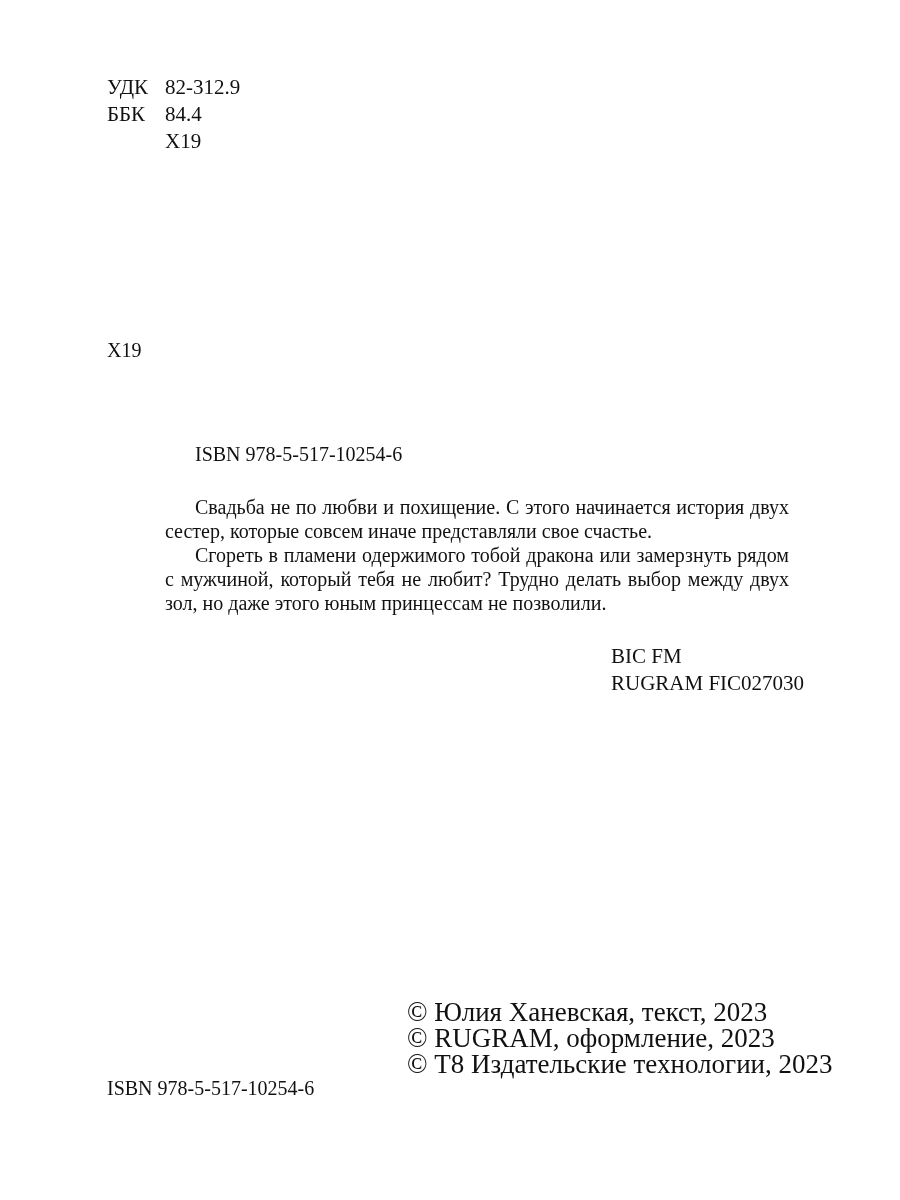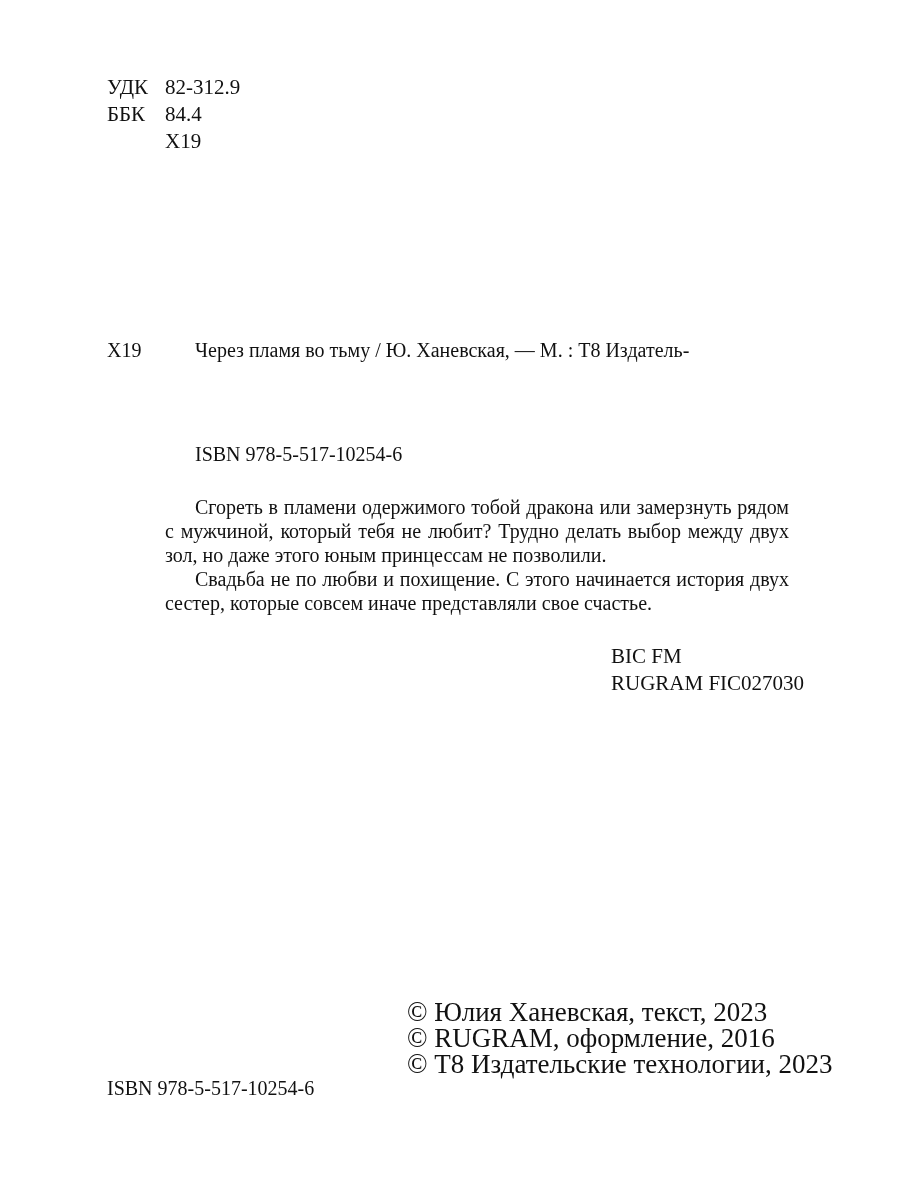--- a/index.html
+++ b/index.html
@@ -120,37 +120,36 @@
       <span class="lbl">ББК</span><span>84.4</span>
     </div>
     <div class="class-row">
       <span class="lbl"></span><span>Х19</span>
     </div>
   </div>
 
   <div class="catalog-block">
     <div class="bib-entry">
       <span class="hang-code">Х19</span>
-      <div class="bib-line1">Через пламя во тьму / Ю. Ханевская, — М. : Т8 Издатель-</div>
     </div>
   </div>
 
   <div class="isbn-top">ISBN 978-5-517-10254-6</div>
 
   <div class="annotation">
+    <p>Свадьба не по любви и похищение. С этого начинается история двух сестер, которые совсем иначе представляли свое счастье.</p>
     <p>Сгореть в пламени одержимого тобой дракона или замерзнуть рядом с мужчиной, который тебя не любит? Трудно делать выбор между двух зол, но даже этого юным принцессам не позволили.</p>
-    <p>Свадьба не по любви и похищение. С этого начинается история двух сестер, которые совсем иначе представляли свое счастье.</p>
   </div>
 
   <div class="subject-codes">
     <div>BIC FM</div>
     <div>RUGRAM FIC027030</div>
   </div>
 
   <div class="copyright-block">
     <div>© Юлия Ханевская, текст, 2023</div>
-    <div>© RUGRAM, оформление, 2016</div>
+    <div>© RUGRAM, оформление, 2023</div>
     <div>© Т8 Издательские технологии, 2023</div>
   </div>
 
   <div class="isbn-bottom">ISBN 978-5-517-10254-6</div>
 
 </div>
 
 </body></html>

